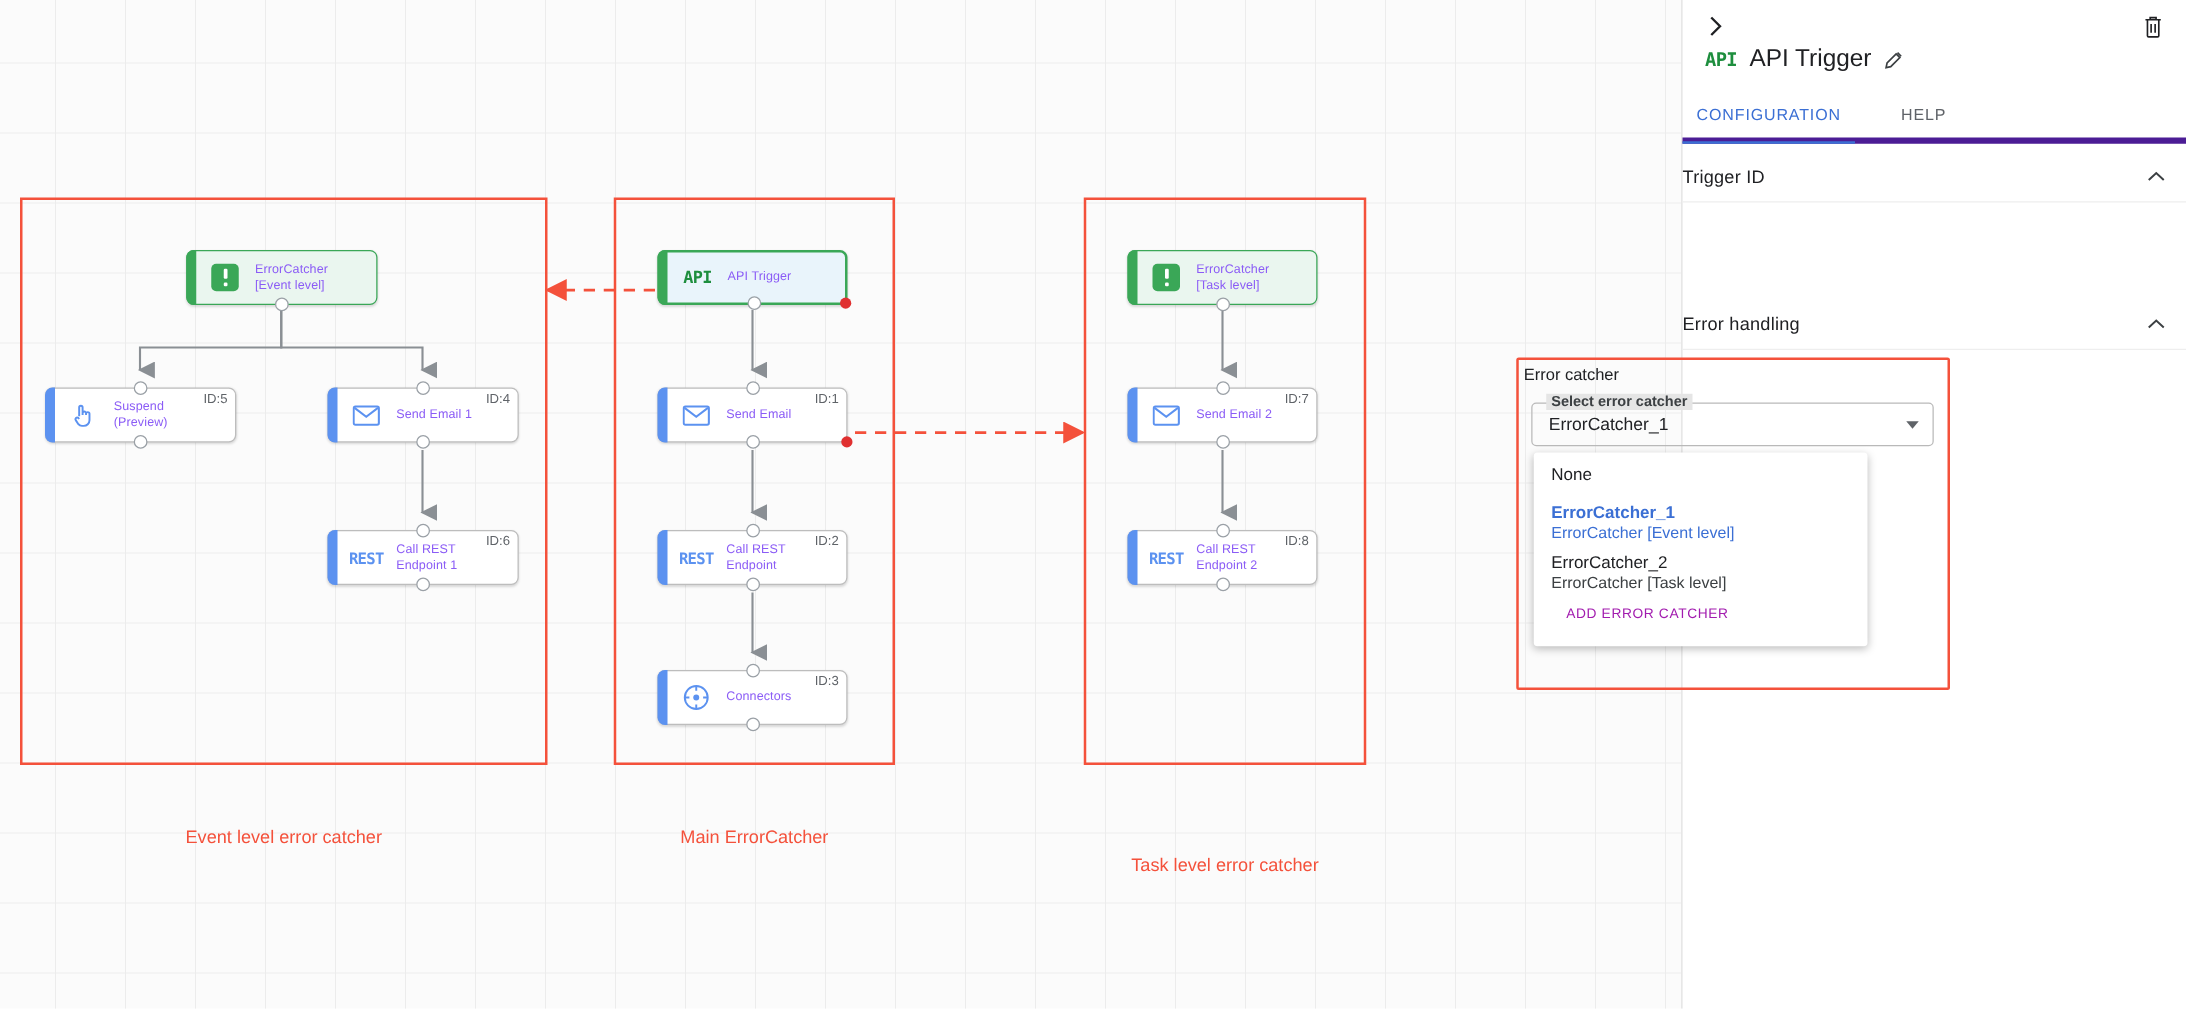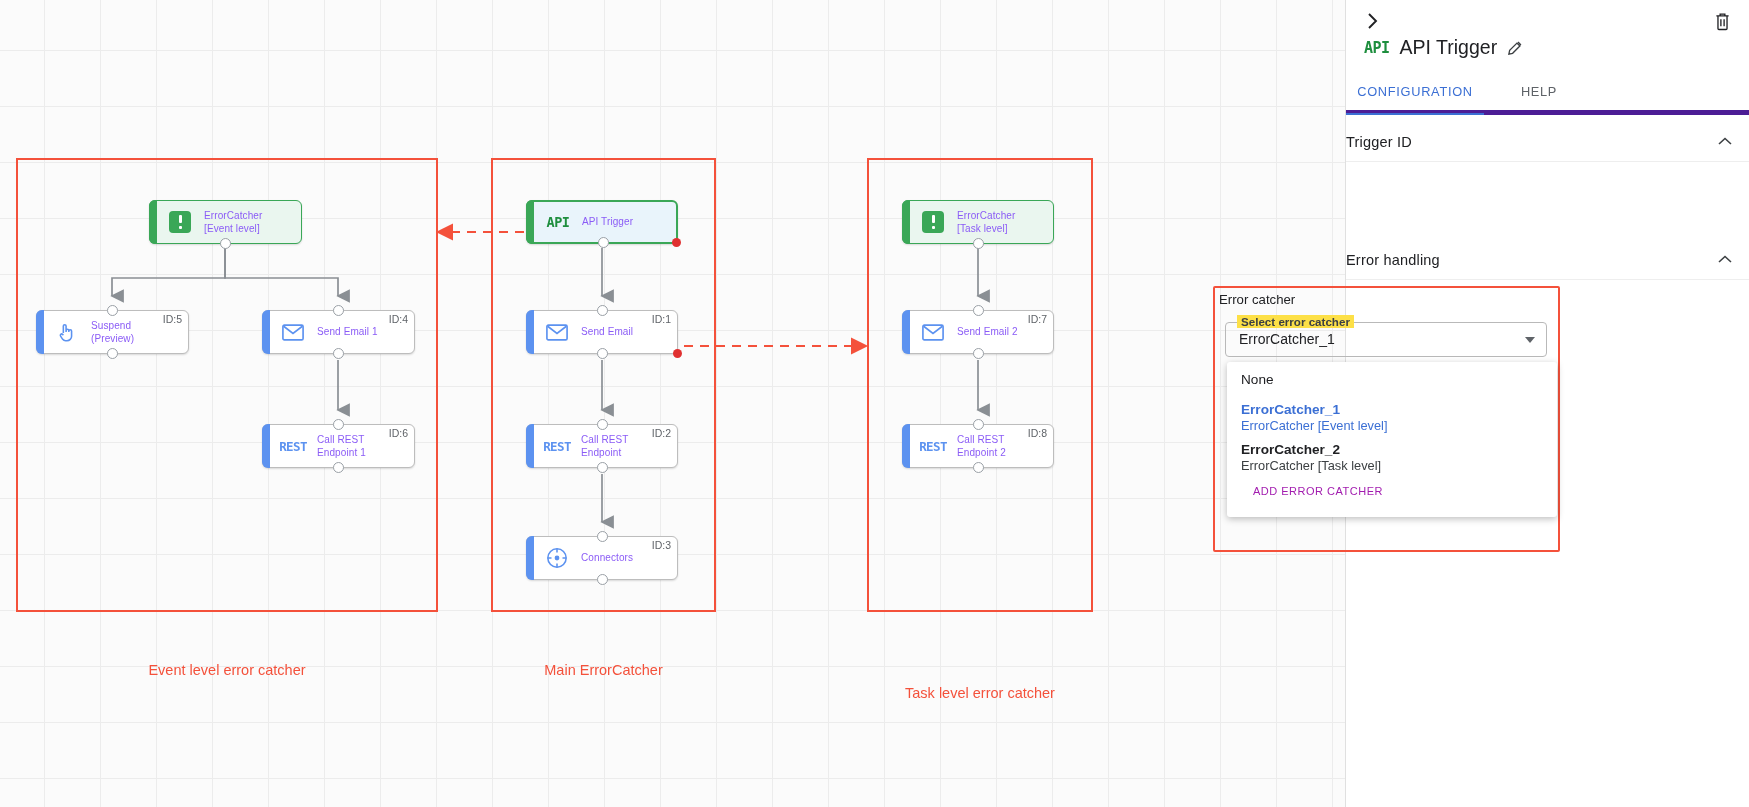--- a/index.html
+++ b/index.html
@@ -175,37 +175,37 @@
     border: 2.5px solid #f4513b;
     border-radius: 2px;
   }
   #ec-label { position: absolute; left: 1219px; top: 292px; font-size: 13.2px; color: #202124; }
 
   #ec-select {
     position: absolute; left: 1225px; top: 322px;
     width: 322px; height: 35px;
     border: 1px solid #b9b9b9; border-radius: 4px;
   }
-  #ec-select .flabel { position: absolute; top: -8px; left: 11px; background: #fde047; padding: 0 4px; font-size: 11.6px; font-weight: bold; color: #3c4043; }
+  #ec-select .flabel { position: absolute; top: -8px; left: 11px; background: #e5e5e5; padding: 0 4px; font-size: 11.6px; font-weight: bold; color: #3c4043; }
   #ec-select .selval { position: absolute; left: 13px; top: 8px; font-size: 14px; color: #202124; }
   #ec-select .arrow { position: absolute; right: 11px; top: 14px; width: 0; height: 0; border-left: 5px solid transparent; border-right: 5px solid transparent; border-top: 6px solid #5f6368; }
 
   #ec-menu {
     position: absolute; left: 1227px; top: 362px;
-    width: 330px; height: 155px;
+    width: 267px; height: 155px;
     background: #fff;
     box-shadow: 0 2px 7px rgba(0,0,0,.26);
     border-radius: 3px;
   }
   .mi { position: absolute; left: 14px; cursor: pointer; }
   .mi .m1 { font-size: 13.6px; color: #202124; }
   .mi .m2 { font-size: 12.8px; color: #3c4043; margin-top: 1px; }
   .mi.selected .m1 { color: #3b6fd4; font-weight: bold; }
   .mi.selected .m2 { color: #3b6fd4; }
-  .mi.bold .m1 { font-weight: bold; }
+  .mi.bold .m1 { font-weight: normal; }
   #mi-add { position: absolute; left: 26px; top: 123px; font-size: 11px; color: #a21caf; letter-spacing: .5px; cursor: pointer; }
 </style>
 </head>
 <body>
 
 <div id="root">
 
   <div id="canvas">
 
     <svg id="edges">

